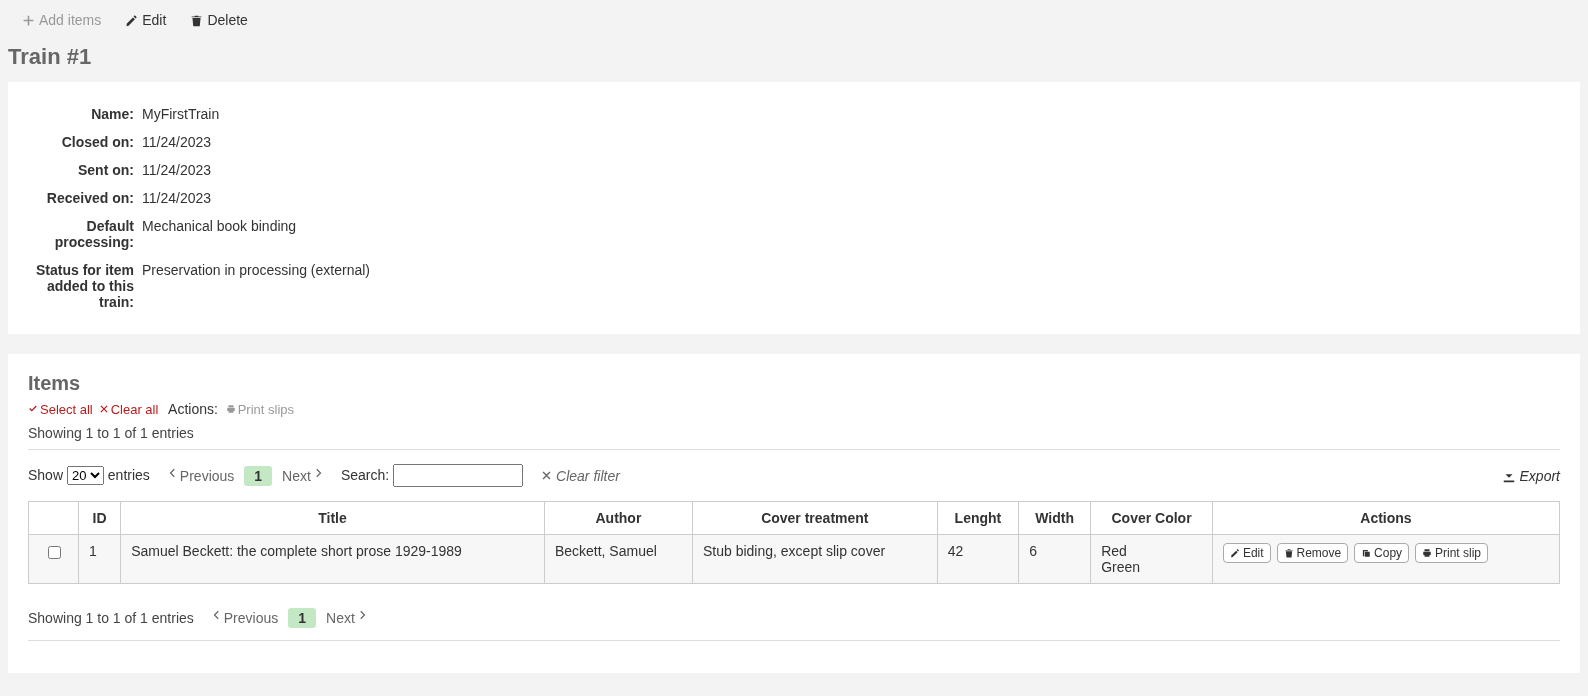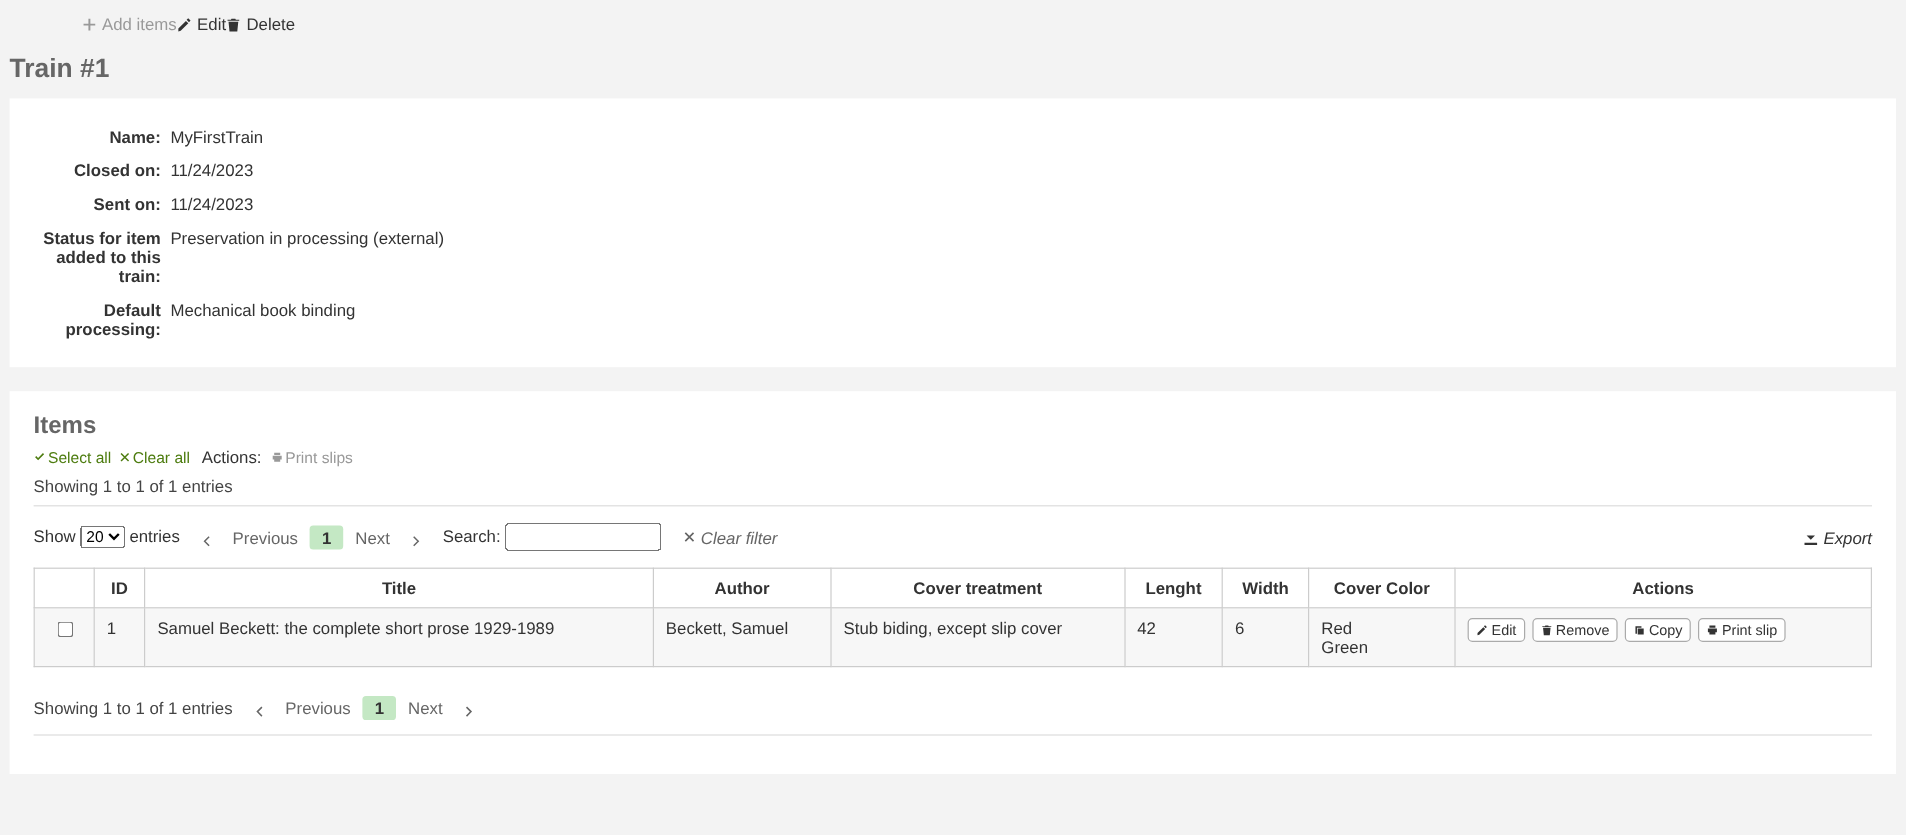--- a/index.html
+++ b/index.html
@@ -7,22 +7,22 @@
     margin: 0;
     font-family: -apple-system, BlinkMacSystemFont, "Segoe UI", Arial, sans-serif;
     font-size: 14px;
     background: #f3f3f3;
     color: #333;
     width: 1588px;
   }
   .toolbar {
     padding: 12px 22px;
     display: flex;
+    gap: 24px;
     align-items: flex-end;
-    margin-left: 46px;
   }
   .toolbar .action {
     display: inline-flex;
     align-items: center;
     gap: 4px;
     cursor: pointer;
     color: #333;
   }
   .toolbar .action.disabled { color: #999; cursor: default; }
   .toolbar svg { width: 13px; height: 13px; }
@@ -53,41 +53,41 @@
   }
   .list-actions { margin-bottom: 6px; }
   .list-actions .link {
     display: inline-flex;
     align-items: center;
     gap: 2px;
     cursor: pointer;
     font-size: 13px;
     margin-right: 2px;
   }
-  .list-actions .green { color: #4d7c0f; }
+  .list-actions .green { color: #b91c1c; }
   .list-actions .muted { color: #999; }
   .list-actions svg { width: 10px; height: 10px; }
   .count-text { margin: 8px 0; color: #444; }
   hr.sep { border: none; border-top: 1px solid #ddd; margin: 6px 0 14px 0; }
   .controls-row {
     display: flex;
     align-items: center;
     gap: 18px;
   }
   .controls-row .grow { flex: 1; }
   .controls-row select { font-size: 13px; }
   .pager {
     display: inline-flex;
     align-items: center;
     gap: 10px;
   }
   .pager .nav {
     display: inline-flex;
-    align-items: flex-end;
-    gap: 16px;
+    align-items: flex-start;
+    gap: 2px;
     color: #666;
     cursor: pointer;
   }
   .pager .page-num {
     background: #c4e8c4;
     padding: 2px 10px;
     border-radius: 3px;
     font-weight: 600;
   }
   .search-box input {
@@ -174,26 +174,30 @@
     </tr>
     <tr>
       <td class="label">Closed on:</td>
       <td>11/24/2023</td>
     </tr>
     <tr>
       <td class="label">Sent on:</td>
       <td>11/24/2023</td>
     </tr>
     <tr>
+      <td class="label">Received on:</td>
+      <td>11/24/2023</td>
+    </tr>
+    <tr>
+      <td class="label">Default processing:</td>
+      <td>Mechanical book binding</td>
+    </tr>
+    <tr>
       <td class="label">Status for item added to this train:</td>
       <td>Preservation in processing (external)</td>
-    </tr>
-    <tr>
-      <td class="label">Default processing:</td>
-      <td>Mechanical book binding</td>
     </tr>
   </tbody>
     </table>
 </div>
 
 <div class="panel">
   <div class="section-title">Items</div>
 
   <div class="list-actions">
     <span class="link green">

